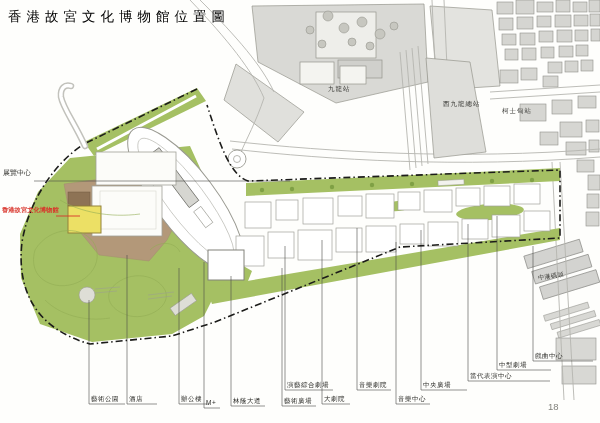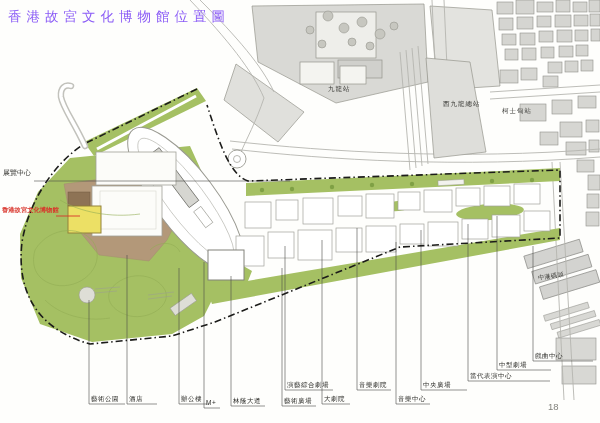--- a/index.html
+++ b/index.html
@@ -4,21 +4,21 @@
 <style>
   html,body{margin:0;padding:0;background:#fff;}
   #page{position:relative;width:600px;height:423px;background:#fefefc;overflow:hidden;
         font-family:"Liberation Sans","DejaVu Sans",sans-serif;}
   #map-svg{position:absolute;left:0;top:0;}
   .lbl{position:absolute;font-size:6.5px;line-height:1;color:#2c2c28;white-space:nowrap;
        letter-spacing:.5px;}
   .lbl.station{color:#3a3a36;letter-spacing:1px;}
   .lbl.tiny{font-size:6px;}
   #title{position:absolute;left:8px;top:8px;font-family:"Liberation Serif","DejaVu Serif",serif;
-         font-size:13.5px;letter-spacing:5px;color:#8b5cf6;}
+         font-size:13.5px;letter-spacing:5px;color:#000000;}
   #museum-label{position:absolute;left:2px;top:207px;font-size:6.3px;line-height:1;
                 color:#d9342b;font-weight:bold;white-space:nowrap;}
   #exhibition-label{position:absolute;left:3px;top:169px;font-size:7px;line-height:1;color:#2c2c28;}
   #page-num{position:absolute;left:548px;top:401px;font-size:9.5px;color:#82827c;}
   #ferry-label{transform:rotate(-8deg);}
 </style>
 </head>
 <body>
 
 <div id="page">

